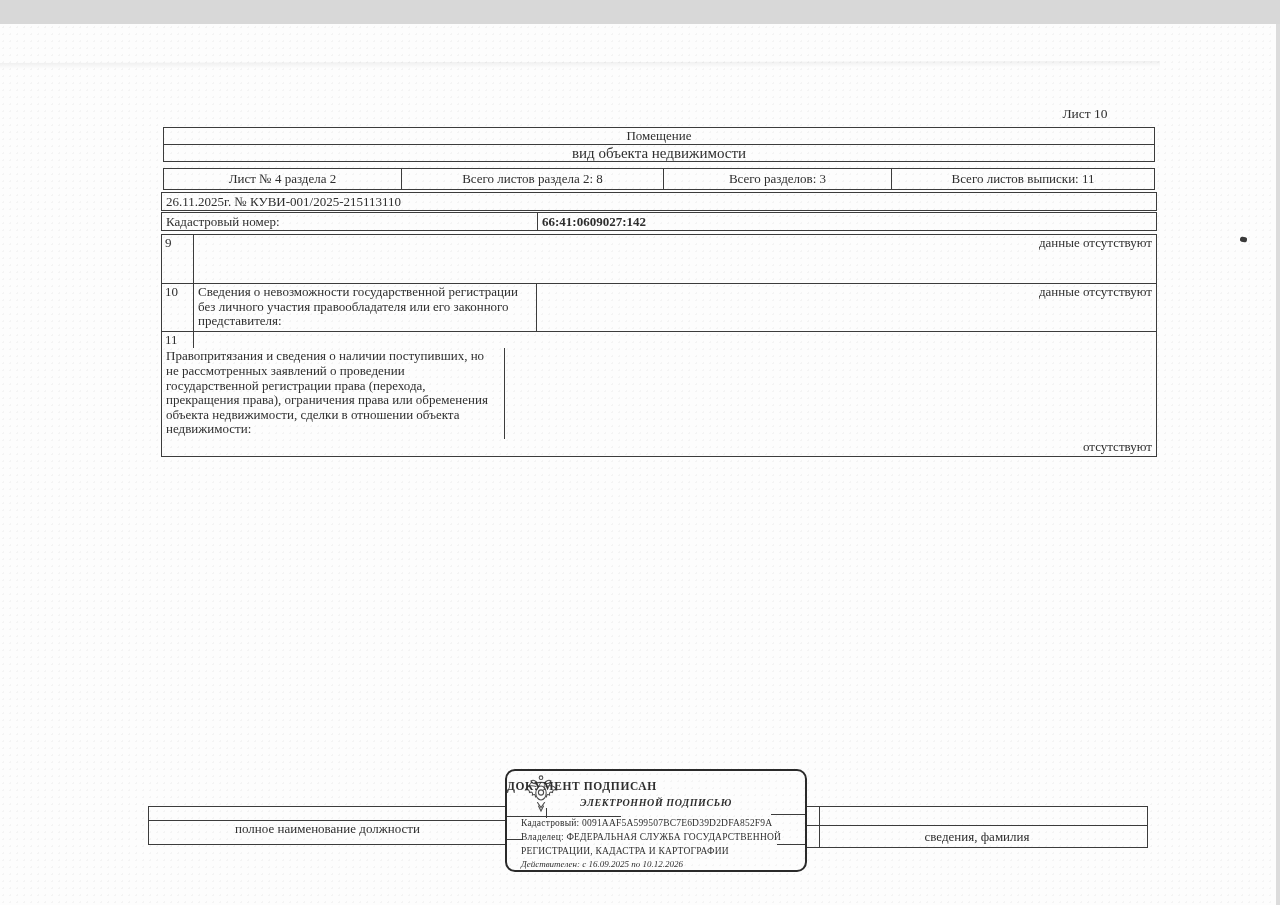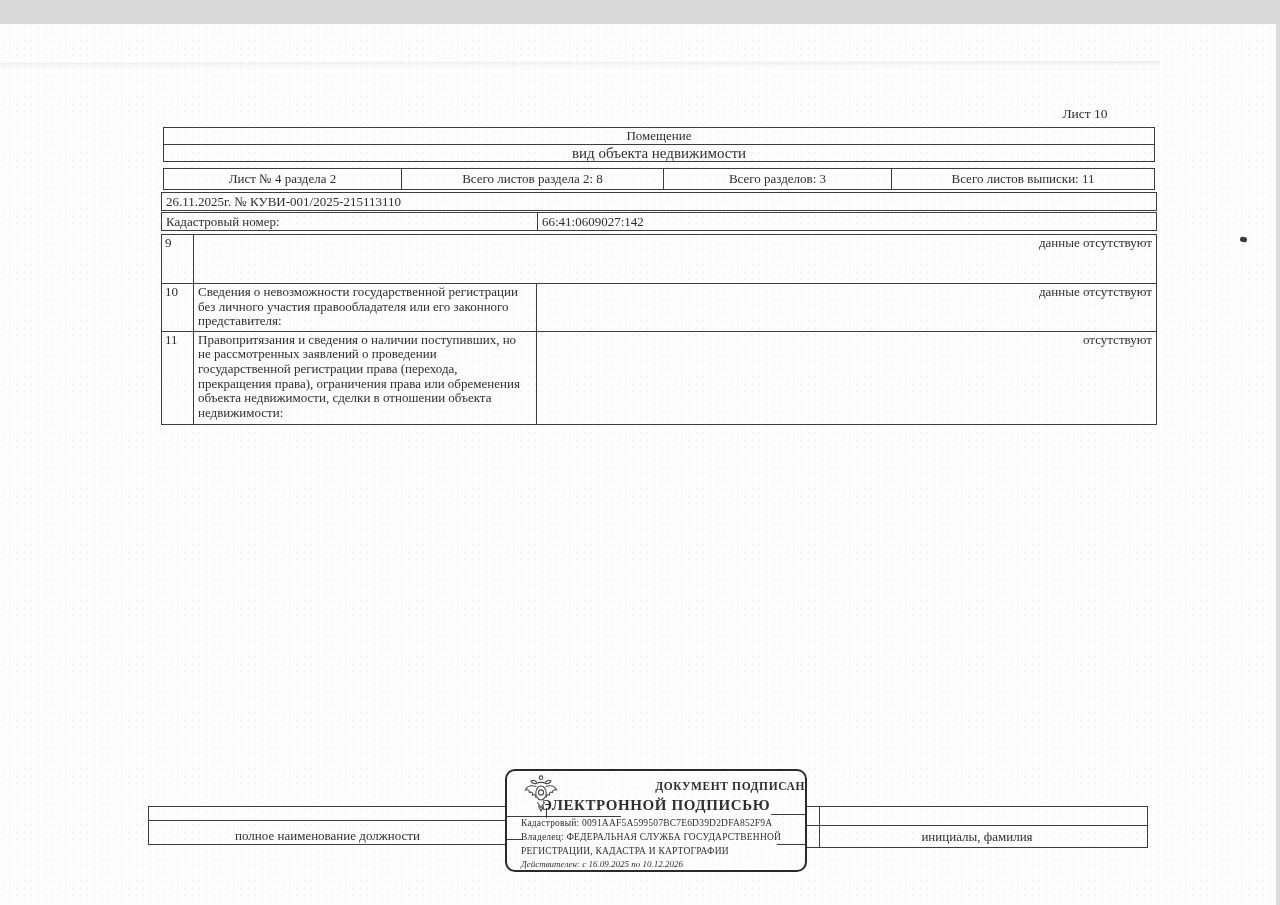--- a/index.html
+++ b/index.html
@@ -47,54 +47,54 @@
   .t2 .c1{width:262px;}
   .t2 .c2{width:228px;}
   .t2 .c3{flex:1;}
 
   
   .t3{left:161px;top:192px;width:996px;height:19px;display:flex;align-items:center;padding-left:4px;font-size:13px;}
 
   
   .t4{left:161px;top:212px;width:996px;height:19px;display:flex;align-items:center;font-size:13px;}
   .t4 .c0{width:376px;padding-left:4px;border-right:1.4px solid var(--line);height:100%;display:flex;align-items:center;}
-  .t4 .c1{flex:1;padding-left:4px;}
+  .t4 .c1{flex:1;padding-left:4px;font-weight:bold;}
 
   
   .main{left:161px;top:234px;width:996px;display:flex;flex-direction:column;font-size:13px;line-height:14.6px;}
   .main .row{display:flex;}
   .main .row + .row{border-top:1.4px solid var(--line);}
   .main .num{width:32px;border-right:1.4px solid var(--line);padding:1px 3px;}
   .main .desc{width:343px;border-right:1.4px solid var(--line);padding:1px 4px 2px 4px;}
   .main .val{flex:1;padding:1px 4px;text-align:right;}
   .main .h9{min-height:48px;}
   .main .h10{min-height:46px;}
-  .main .h11{min-height:93px;}
+  .main .h11{min-height:93px;flex-direction:column;}
 
   
   .sig-left-box{left:148px;top:806px;width:658px;height:39px;border:1.5px solid var(--line);z-index:1;display:flex;flex-direction:column;}
   .sig-left-box .r1{height:14px;border-bottom:1.4px solid var(--line);}
-  .sig-left-box .r2{flex:1;display:flex;align-items:flex-end;}
+  .sig-left-box .r2{flex:1;display:flex;align-items:flex-start;}
   .sig-left-box .label{width:357px;text-align:center;font-size:13px;}
 
   .sig-right-box{left:806px;top:806px;width:342px;height:42px;border:1.5px solid var(--line);z-index:1;display:flex;flex-direction:column;}
   .sig-right-box .r1{height:19px;border-bottom:1.4px solid var(--line);}
   .sig-right-box .r2{flex:1;display:flex;align-items:center;justify-content:center;font-size:13px;}
   .sig-right-box .vline{position:absolute;left:12px;top:0;bottom:0;width:1.4px;background:var(--line);}
 
   .stamp{
     left:505px;top:769px;width:302px;height:103px;
     border:2.5px solid #2a2a2a;border-radius:10px;
     background-color:var(--paper);
     background-image:radial-gradient(rgba(0,0,0,0.03) 1px, transparent 1px);
     background-size:7px 7px;
     z-index:2;
   }
-  .stamp .title1{position:absolute;left:0;right:0;top:9px;text-align:right;font-size:11.5px;font-weight:600;letter-spacing:0.6px;}
-  .stamp .title2{position:absolute;left:0;right:0;top:26px;text-align:center;font-size:15px;font-weight:600;letter-spacing:0.6px;}
+  .stamp .title1{position:absolute;left:0;right:0;top:9px;text-align:left;font-size:11.5px;font-weight:600;letter-spacing:0.6px;}
+  .stamp .title2{position:absolute;left:0;right:0;top:26px;text-align:center;font-size:10px;font-weight:600;letter-spacing:0.6px;font-style:italic;}
   .stamp .cert{position:absolute;left:14px;top:47px;font-size:9.5px;letter-spacing:0.2px;}
   .stamp .own1{position:absolute;left:14px;top:61px;font-size:9.5px;letter-spacing:0.2px;}
   .stamp .own2{position:absolute;left:14px;top:75px;font-size:9.5px;letter-spacing:0.2px;}
   .stamp .valid{position:absolute;left:14px;top:88px;font-size:9px;font-style:italic;}
   .scan-line{position:absolute;background:var(--line);height:1.4px;}
   .scan-tick{position:absolute;background:var(--line);width:1.4px;}
   .eagle{position:absolute;left:16px;top:3px;width:36px;height:41px;}
 
   .speck{left:1240px;top:237px;width:7px;height:5px;background:#3a3a3a;border-radius:2px;transform:rotate(12deg);}
 </style>
@@ -147,21 +147,21 @@
 <div class="abs sig-left-box">
   <div class="r1"></div>
   <div class="r2">
     <div class="label">полное наименование должности</div>
   </div>
 </div>
 
 <div class="abs sig-right-box">
   <div class="vline"></div>
   <div class="r1"></div>
-  <div class="r2">инициалы, фамилия</div>
+  <div class="r2">сведения, фамилия</div>
 </div>
 
 <div class="abs stamp">
   <svg class="eagle" viewBox="0 0 36 40" fill="none" stroke="#4c4c4c" stroke-width="1.1" stroke-linecap="round">
     <circle cx="18" cy="3.2" r="1.8"></circle>
     <path d="M13.5 7.5 Q10.5 4.5 8 6.5 Q9 9 12.5 9.2"></path>
     <path d="M22.5 7.5 Q25.5 4.5 28 6.5 Q27 9 23.5 9.2"></path>
     <path d="M12.5 9.2 Q18 6.5 23.5 9.2"></path>
     <path d="M13 12 Q5 9.5 2.5 15.5 Q6.5 14.5 6.5 18 Q10 16.5 9.5 20.5 Q12.5 19 12.5 22.5"></path>
     <path d="M23 12 Q31 9.5 33.5 15.5 Q29.5 14.5 29.5 18 Q26 16.5 26.5 20.5 Q23.5 19 23.5 22.5"></path>

